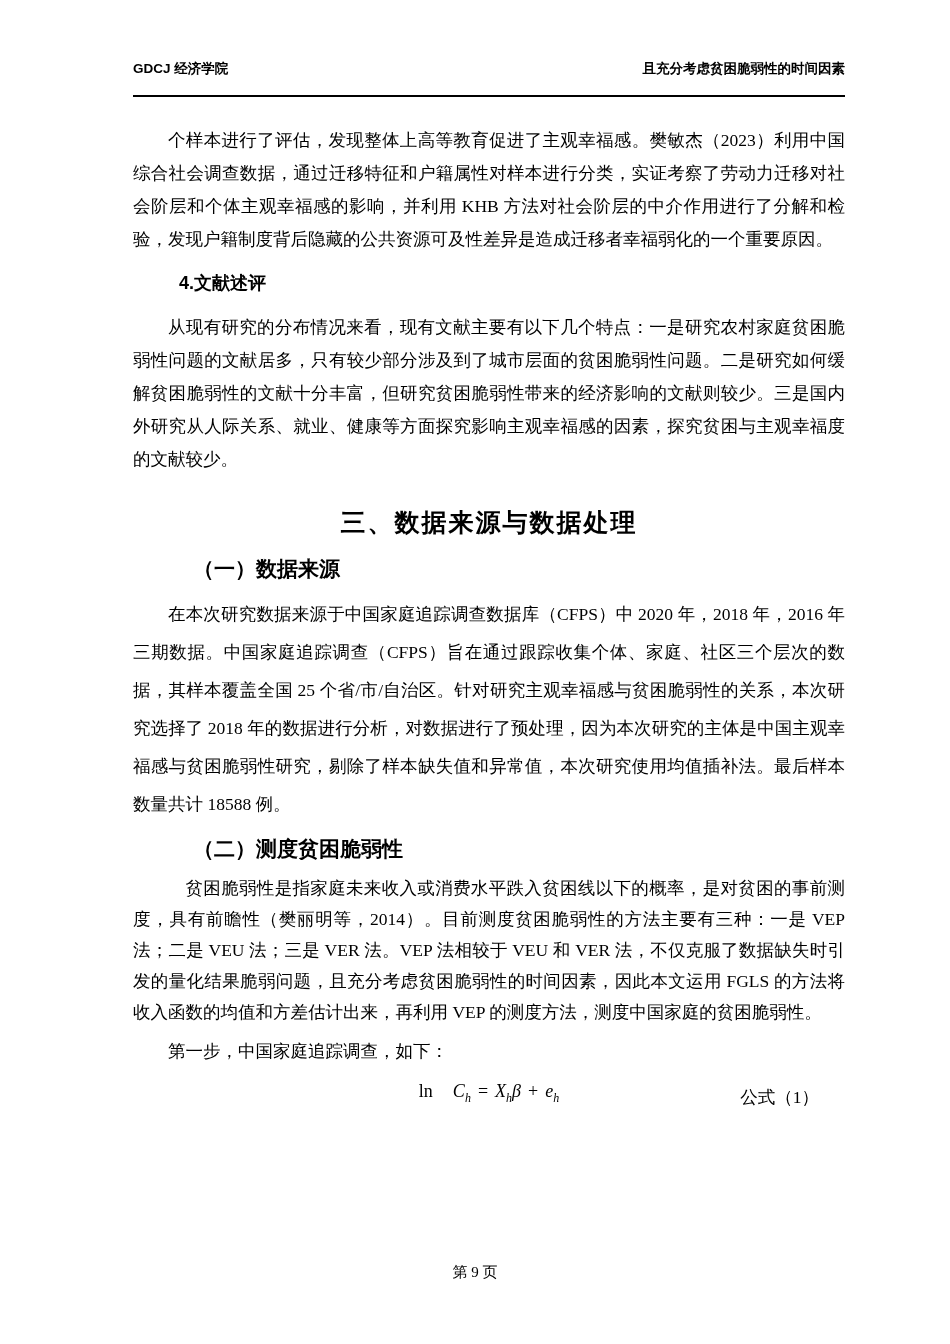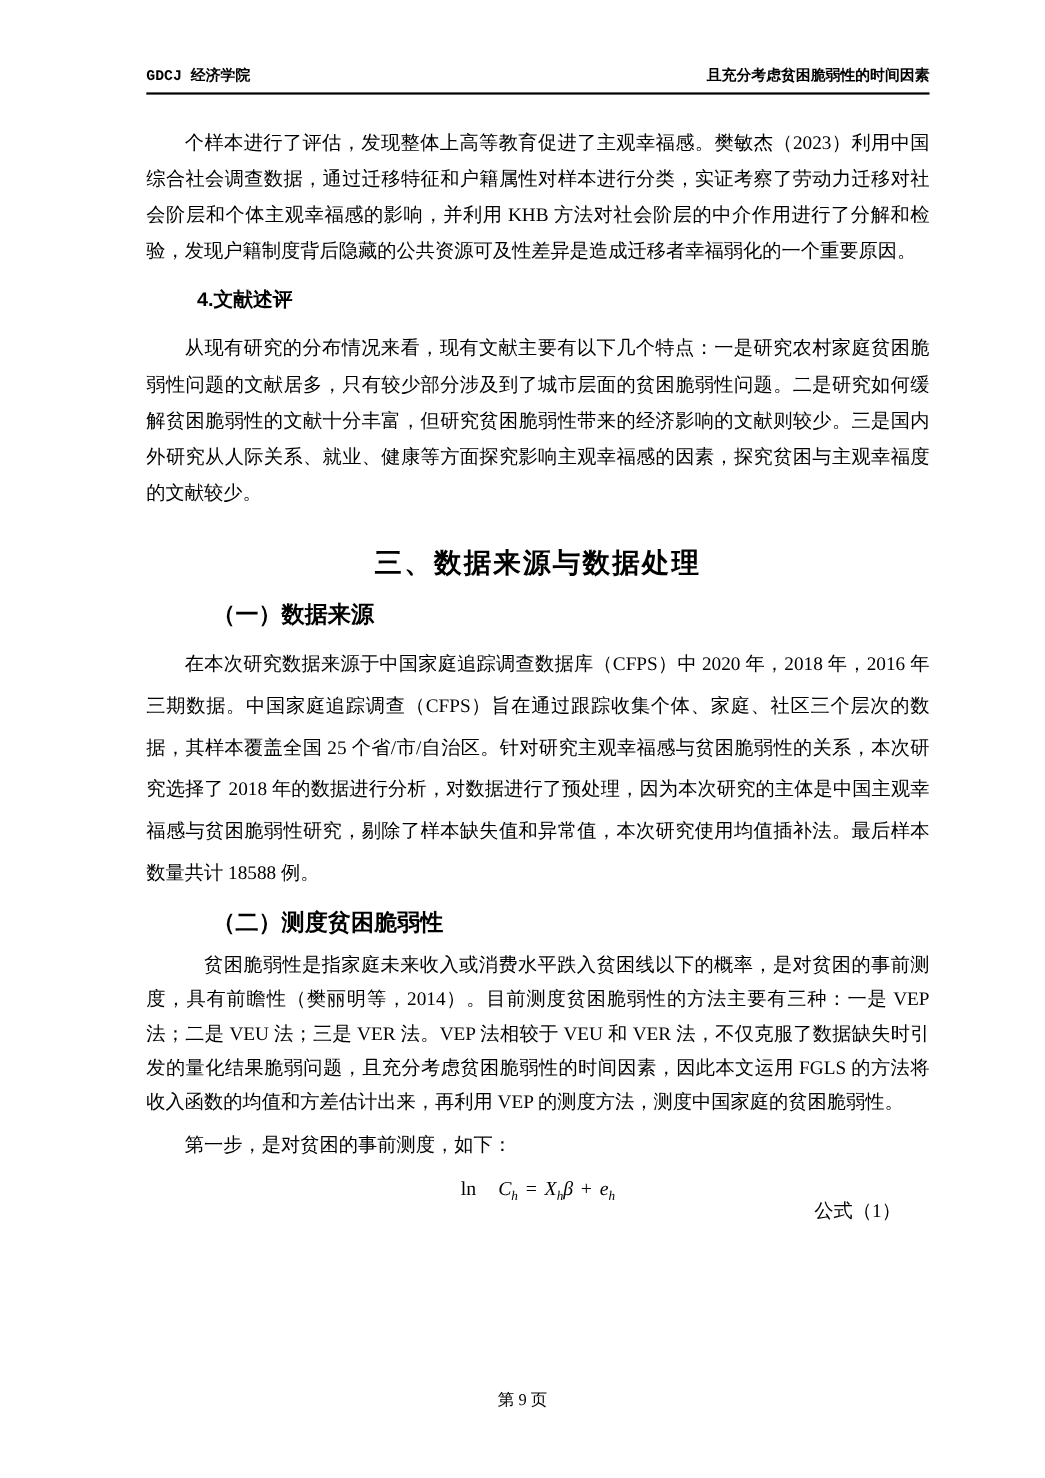--- a/index.html
+++ b/index.html
@@ -14,24 +14,24 @@
     color: #000000;
     padding: 60px 105px 0 133px;
     font-family: "Liberation Serif", "DejaVu Serif", serif;
     overflow: hidden;
   }
 
   .page-header {
     display: flex;
     justify-content: space-between;
     align-items: flex-start;
-    font-family: Liberation Mono, monospace;
+    font-family: Liberation Sans, sans-serif;
     font-weight: bold;
     font-size: 13.5px;
-    padding-bottom: 6px;
+    padding-bottom: 17px;
     border-bottom: 2px solid #000000;
   }
 
   .para {
     font-size: 17.5px;
     line-height: 33px;
     text-align: justify;
     text-indent: 2em;
   }
   .para-1 { margin-top: 27px; }
@@ -77,21 +77,21 @@
   .formula i {
     font-style: italic;
     font-family: "Liberation Serif", "DejaVu Serif", serif;
   }
   .formula sub { font-size: 12px; font-style: italic; }
   .formula .fn { font-style: normal; margin-right: 20px; }
   .formula .op { margin: 0 7px; font-style: normal; }
   .formula-label {
     position: absolute;
     right: 26px;
-    top: 18px;
+    top: 4px;
     font-size: 17.5px;
   }
 
   .page-footer {
     position: absolute;
     left: 0;
     bottom: 62px;
     width: 100%;
     text-align: center;
     font-size: 15px;
@@ -118,21 +118,21 @@
     <h1 class="h-section">三、数据来源与数据处理</h1>
 
     <h2 class="h-sub">（一）数据来源</h2>
 
     <p class="para para-3">在本次研究数据来源于中国家庭追踪调查数据库（CFPS）中 2020 年，2018 年，2016 年三期数据。中国家庭追踪调查（CFPS）旨在通过跟踪收集个体、家庭、社区三个层次的数据，其样本覆盖全国 25 个省/市/自治区。针对研究主观幸福感与贫困脆弱性的关系，本次研究选择了 2018 年的数据进行分析，对数据进行了预处理，因为本次研究的主体是中国主观幸福感与贫困脆弱性研究，剔除了样本缺失值和异常值，本次研究使用均值插补法。最后样本数量共计 18588 例。</p>
 
     <h2 class="h-sub h-sub-2">（二）测度贫困脆弱性</h2>
 
     <p class="para para-4">贫困脆弱性是指家庭未来收入或消费水平跌入贫困线以下的概率，是对贫困的事前测度，具有前瞻性（樊丽明等，2014）。目前测度贫困脆弱性的方法主要有三种：一是 VEP 法；二是 VEU 法；三是 VER 法。VEP 法相较于 VEU 和 VER 法，不仅克服了数据缺失时引发的量化结果脆弱问题，且充分考虑贫困脆弱性的时间因素，因此本文运用 FGLS 的方法将收入函数的均值和方差估计出来，再利用 VEP 的测度方法，测度中国家庭的贫困脆弱性。</p>
 
-    <p class="para para-5">第一步，是对贫困的事前测度，如下：</p>
+    <p class="para para-5">第一步，中国家庭追踪调查，如下：</p>
 
     <div class="formula-row">
       <span class="formula"><span class="fn">ln</span><i>C</i><sub>h</sub><span class="op">=</span><i>X</i><sub>h</sub><i>β</i><span class="op">+</span><i>e</i><sub>h</sub></span>
       <span class="formula-label">公式（1）</span>
     </div>
 
   </main>
 
   <footer class="page-footer">
     <span>第 9 页</span>

